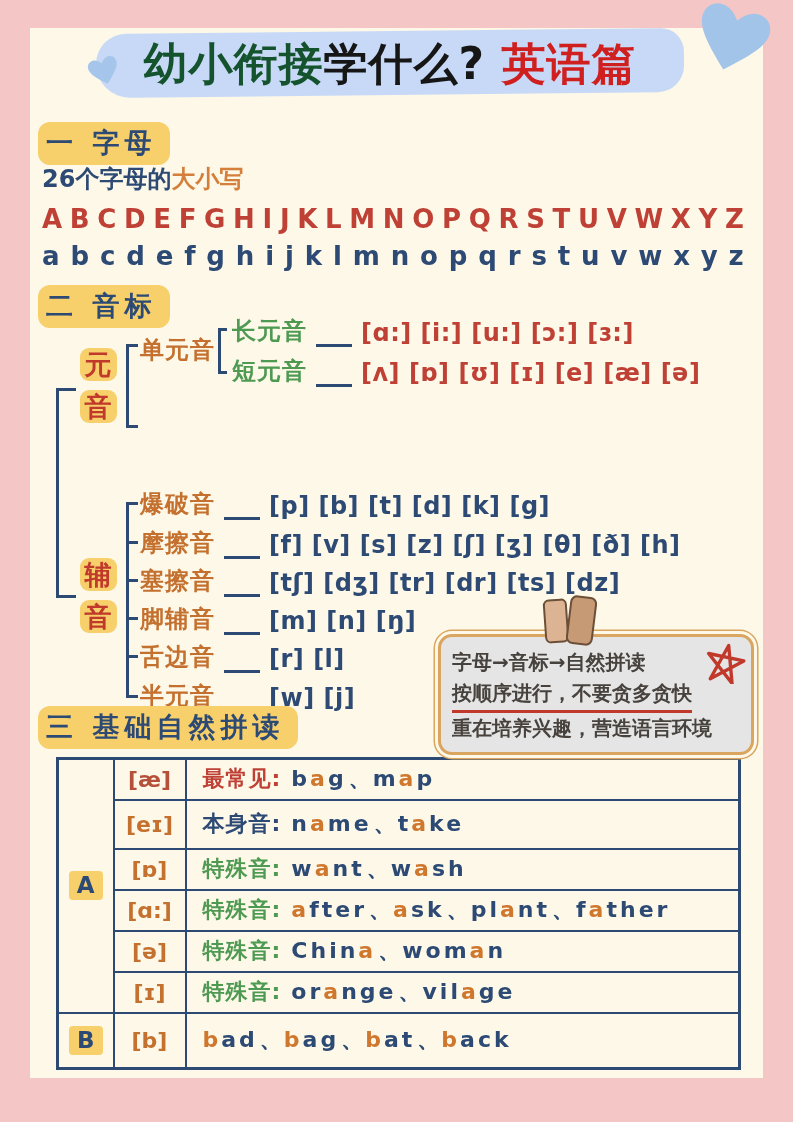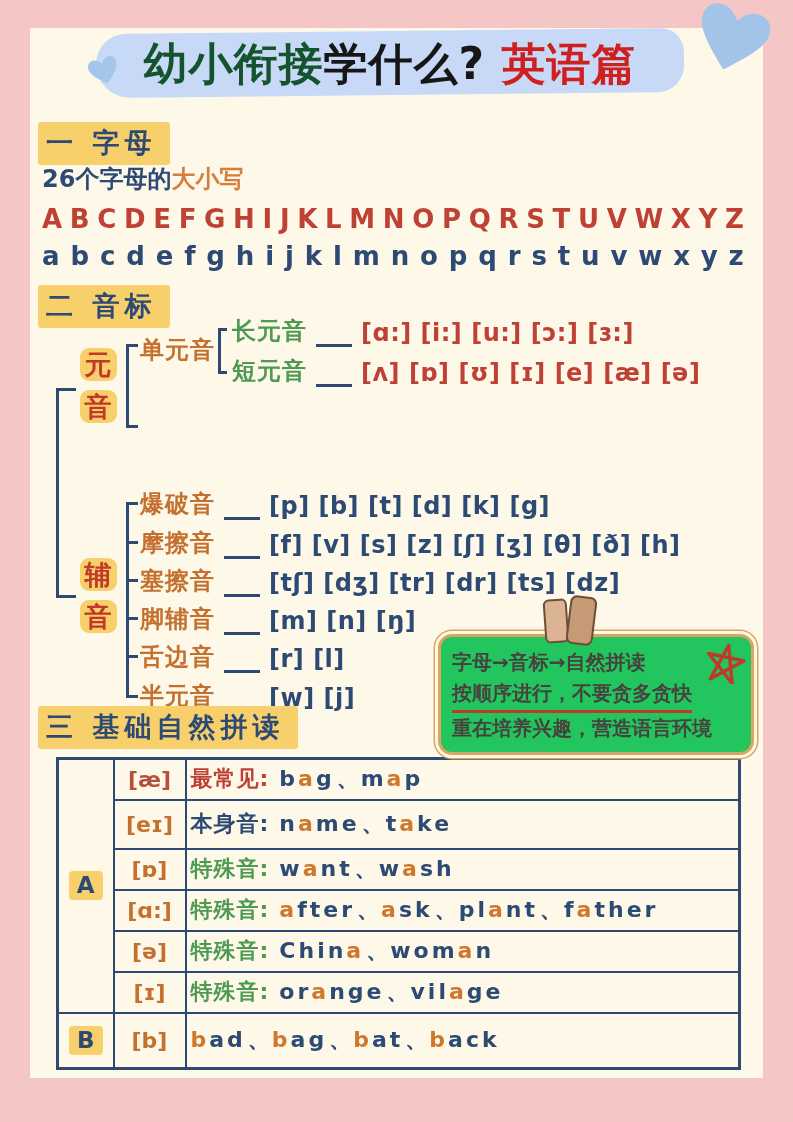--- a/index.html
+++ b/index.html
@@ -12,21 +12,21 @@
                 border-radius:34px 26px 30px 38px; transform:rotate(-0.6deg); }
   .title-text { position:absolute; left:96px; top:31px; width:588px; height:64px; text-align:center;
                 line-height:66px; font-size:44px; letter-spacing:1px; white-space:nowrap; }
   .t-blue { color:#14532d; } .t-black { color:#161616; } .t-red { color:#cf1f1f; }
   .heart { position:absolute; }
   .heart-small { left:88px; top:56px; transform:rotate(-16deg); }
   .heart-big { left:694px; top:4px; transform:rotate(16deg); z-index:5; }
 
   
   .sec-head { position:absolute; background:#f7d06b; color:#2d4a75; font-size:27px;
-              padding:3px 14px 4px 8px; letter-spacing:5px; border-radius:3px; white-space:nowrap; }
+              padding:3px 14px 4px 8px; letter-spacing:5px; border-radius:12px; white-space:nowrap; }
 
   
   .sub-line { position:absolute; left:42px; top:163px; font-size:24px; color:#2d4a75; }
   .orange-part { color:#d4803c;margin-top:20px; }
   .alpha-row { position:absolute; left:42px; width:702px; display:flex; justify-content:space-between; font-size:26px; }
   .alpha-upper { top:204px; color:#bf4136; }
   .alpha-lower { top:241px; color:#2d4a75; }
 
   
   .bline { position:absolute; background:#2d4a75; }
@@ -34,41 +34,41 @@
   .vchar { background:#f7d06b; color:#c0392b; font-size:27px; padding:1px 5px; border-radius:9px; line-height:1.15; }
   .tree-row { position:absolute; display:flex; align-items:flex-end; white-space:nowrap; }
   .tree-label { font-size:24px; letter-spacing:1px; color:#c4702e; }
   .tree-label.green { color:#4f9a52; }
   .dash { display:inline-block; width:36px; height:3px; background:#2d4a75; margin:0 9px; }
   .ph { font-size:24px; letter-spacing:0.5px; }
   .ph.red { color:#bf4136; } .ph.gold { color:#c9a22b; } .ph.navy { color:#2d4a75; }
   .mono-label { position:absolute; left:140px; top:334px; font-size:24px; color:#c4702e; letter-spacing:1px; }
 
   
-  .note-box { position:absolute; left:438px; top:634px; width:316px; background:#22c55e;
+  .note-box { position:absolute; left:438px; top:634px; width:316px; background:#e5e5e5;
               border:3px solid #d9a55f; border-radius:14px;
               box-shadow:0 0 0 3px #fdf8e8, 0 0 0 4.5px #d9a55f;
               padding:10px 8px 8px 11px; z-index:2; }
   .note-line { font-size:20px; color:#47423d; line-height:31px; white-space:nowrap; }
   .note-underline { display:inline-block; border-bottom:3px solid #c0392b; padding-bottom:1px; }
   .note-star { position:absolute; right:4px; top:5px; }
   .clip { position:absolute; left:542px; top:596px; width:64px; height:54px; z-index:3; }
   .clip div { position:absolute; border:2.5px solid #6b4f38; }
   .clip-a { left:2px; top:3px; width:24px; height:44px; background:#dcb494; border-radius:6px; transform:rotate(-4deg); }
   .clip-b { left:26px; top:0; width:27px; height:49px; background:#c79a76; border-radius:7px; transform:rotate(7deg); }
 
   
   .phonics-table { position:absolute; left:56px; top:757px; width:685px; border-collapse:collapse;
                    table-layout:fixed; border:3px solid #2d4a75; }
   .phonics-table td { border:2.5px solid #2d4a75; }
   .letter-cell { width:56px; text-align:center; }
   .letter-chip { display:inline-block; background:#f7d06b; color:#2d4a75; font-size:23px;
                  padding:1px 8px 2px; border-radius:4px; }
   .ph-cell { width:72px; text-align:center; font-size:22px; }
-  .words-cell { padding-left:4px; font-size:22px; color:#2d4a75; }
+  .words-cell { padding-left:16px; font-size:22px; color:#2d4a75; }
   .w-label { margin-right:10px; letter-spacing:1px; }
   .word { letter-spacing:3px; }
   .word .hl { color:#d0772e; }
   .w-sep { margin:0 2px; color:#2d4a75; }
 </style>
 </head>
 <body>
 
 <div class="page">
   <div class="inner"></div>

